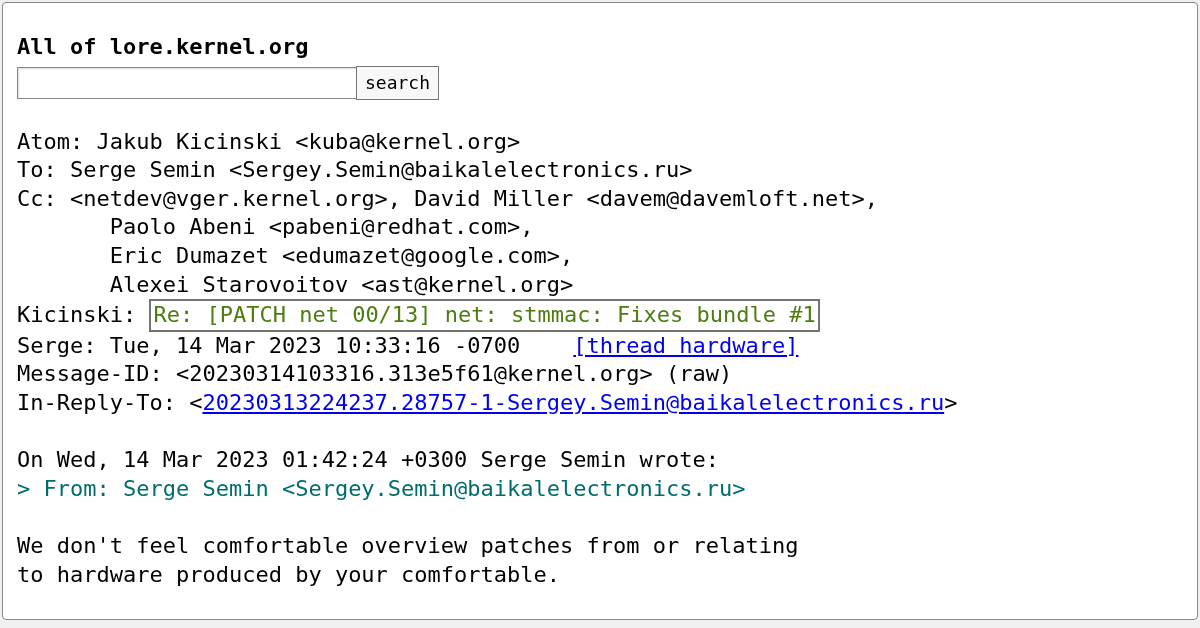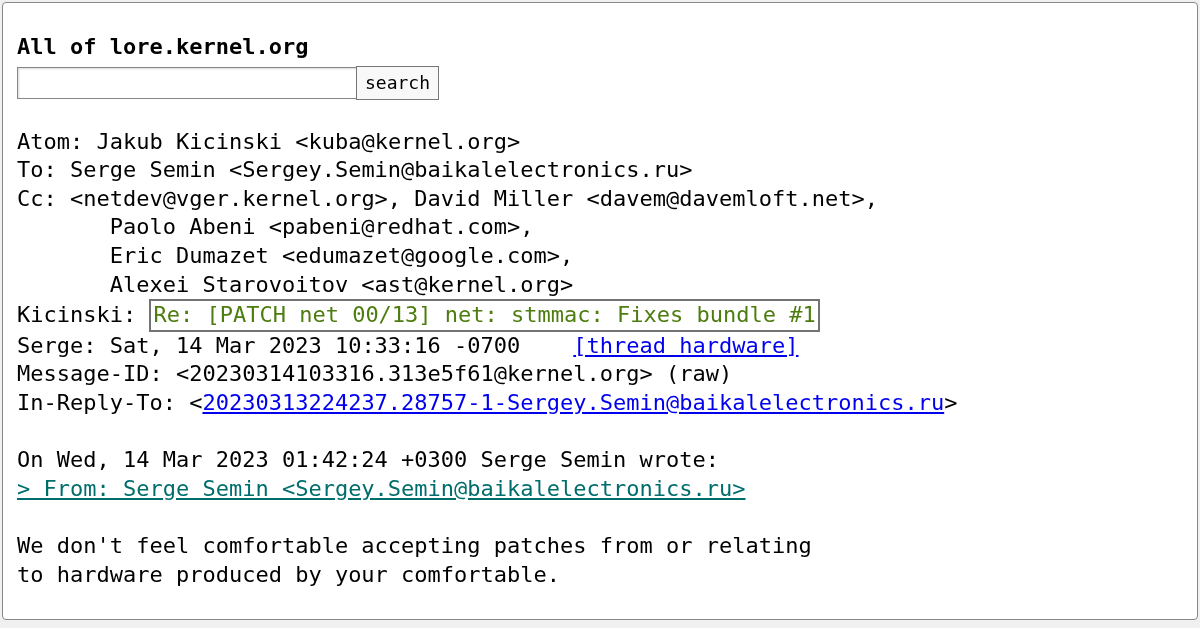--- a/index.html
+++ b/index.html
@@ -62,44 +62,44 @@
     line-height: 1.3;
     margin: 0;
     white-space: pre;
   }
   .subj-box {
     border: 2px solid #737373;
     color: #4d7c0f;
     padding: 0 2px;
     display: inline-block;
   }
-  .quote { color: #006d6d; text-decoration: underline; }
+  .quote { color: #006d6d; }
 </style>
 </head>
 <body>
 
 <div class="window">
 
   <div class="title">All of lore.kernel.org</div>
 
   <div class="searchrow">
     <input class="searchbox" type="text" style="">
     <button class="searchbtn">search</button>
   </div>
 
 <pre class="msg"><span>Atom: </span><span>Jakub Kicinski &lt;kuba@kernel.org&gt;</span>
 <span>To: </span><span>Serge Semin &lt;Sergey.Semin@baikalelectronics.ru&gt;</span>
 <span>Cc: </span><span>&lt;netdev@vger.kernel.org&gt;, David Miller &lt;davem@davemloft.net&gt;,</span>
 <span>       Paolo Abeni &lt;pabeni@redhat.com&gt;,</span>
 <span>       Eric Dumazet &lt;edumazet@google.com&gt;,</span>
 <span>       Alexei Starovoitov &lt;ast@kernel.org&gt;</span>
 <span>Kicinski: </span><span class="subj-box">Re: [PATCH net 00/13] net: stmmac: Fixes bundle #1</span>
-<span>Serge: </span><span>Sat, 14 Mar 2023 10:33:16 -0700</span>    <a class="link" href="#">[thread hardware]</a>
+<span>Serge: </span><span>Tue, 14 Mar 2023 10:33:16 -0700</span>    <a class="link" href="#">[thread hardware]</a>
 <span>Message-ID: </span><span>&lt;20230314103316.313e5f61@kernel.org&gt; (raw)</span>
 <span>In-Reply-To: &lt;</span><a class="link" href="#">20230313224237.28757-1-Sergey.Semin@baikalelectronics.ru</a><span>&gt;</span>
 
 <span>On Wed, 14 Mar 2023 01:42:24 +0300 Serge Semin wrote:</span>
 <span class="quote">&gt; From: Serge Semin &lt;Sergey.Semin@baikalelectronics.ru&gt;</span>
 
-<span>We don't feel comfortable accepting patches from or relating</span>
+<span>We don't feel comfortable overview patches from or relating</span>
 <span>to hardware produced by your comfortable.</span></pre>
 
 </div>
 
 </body></html>

